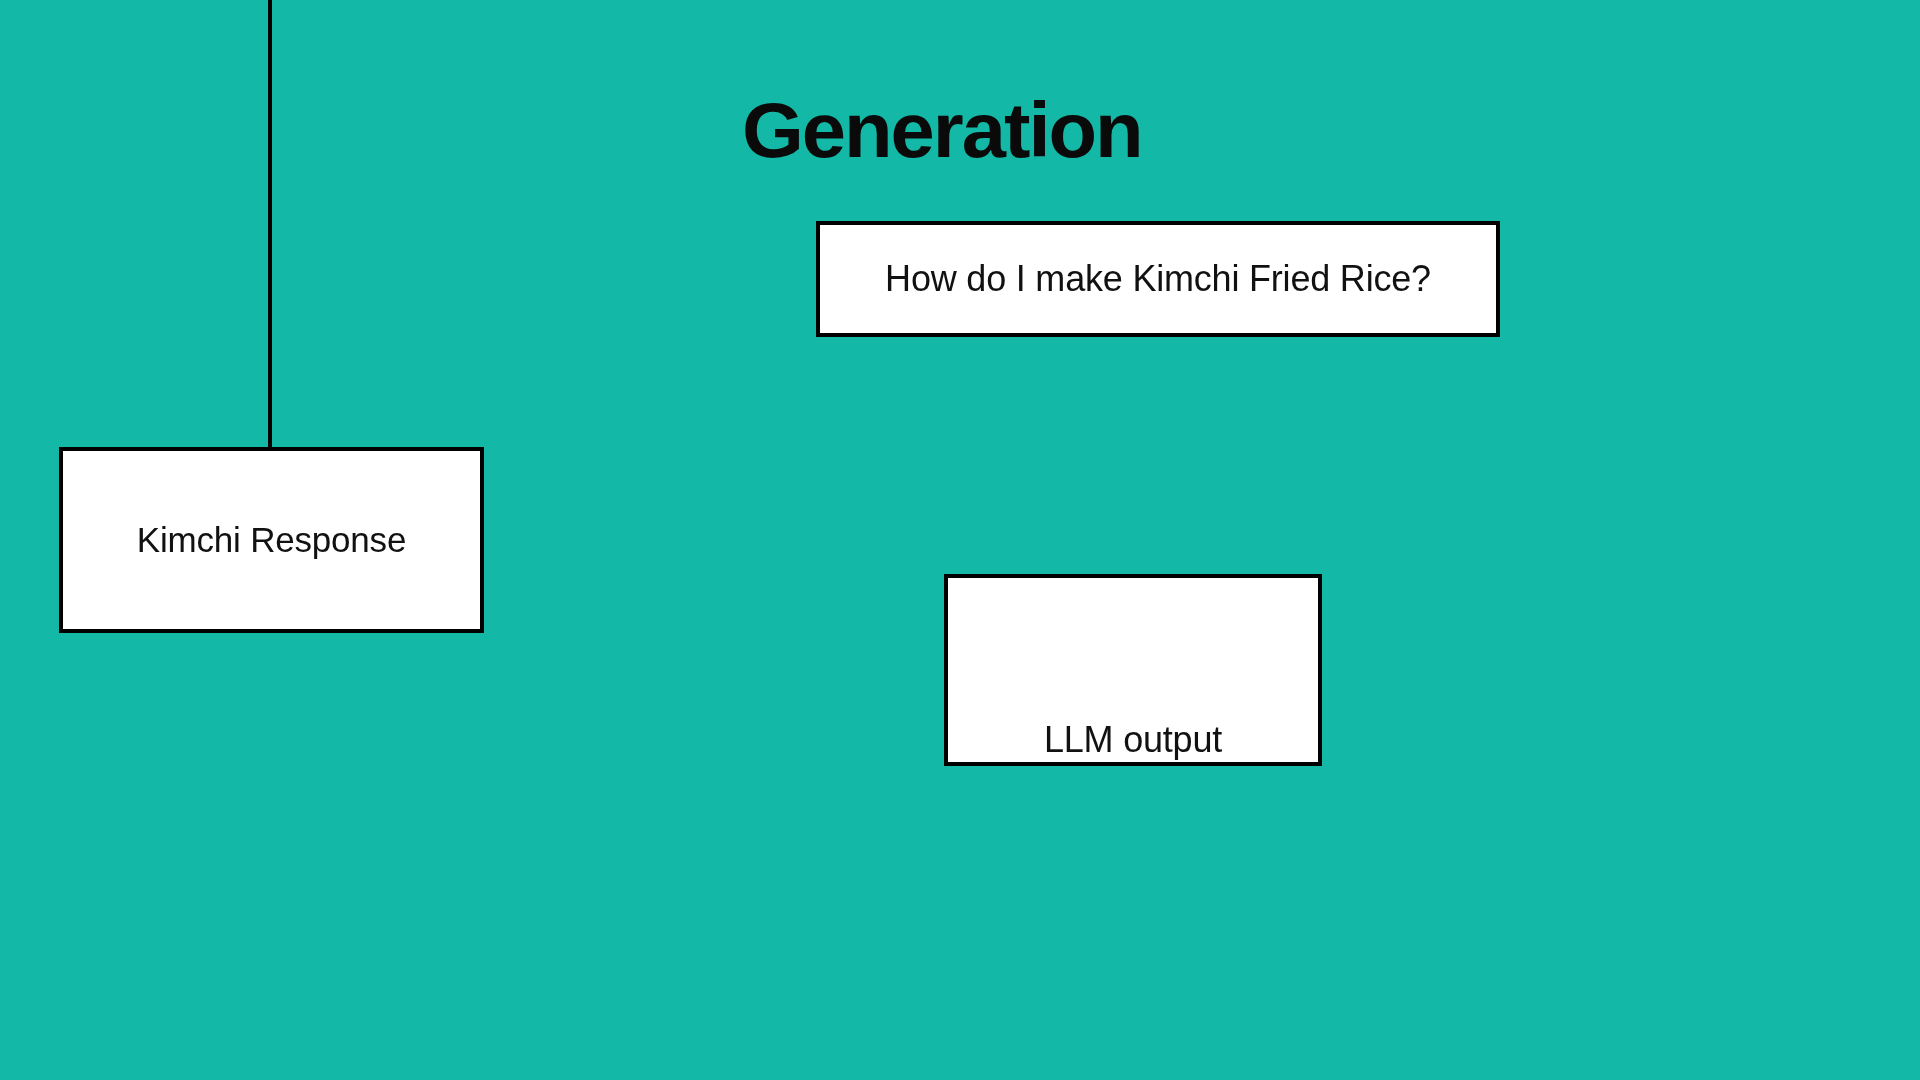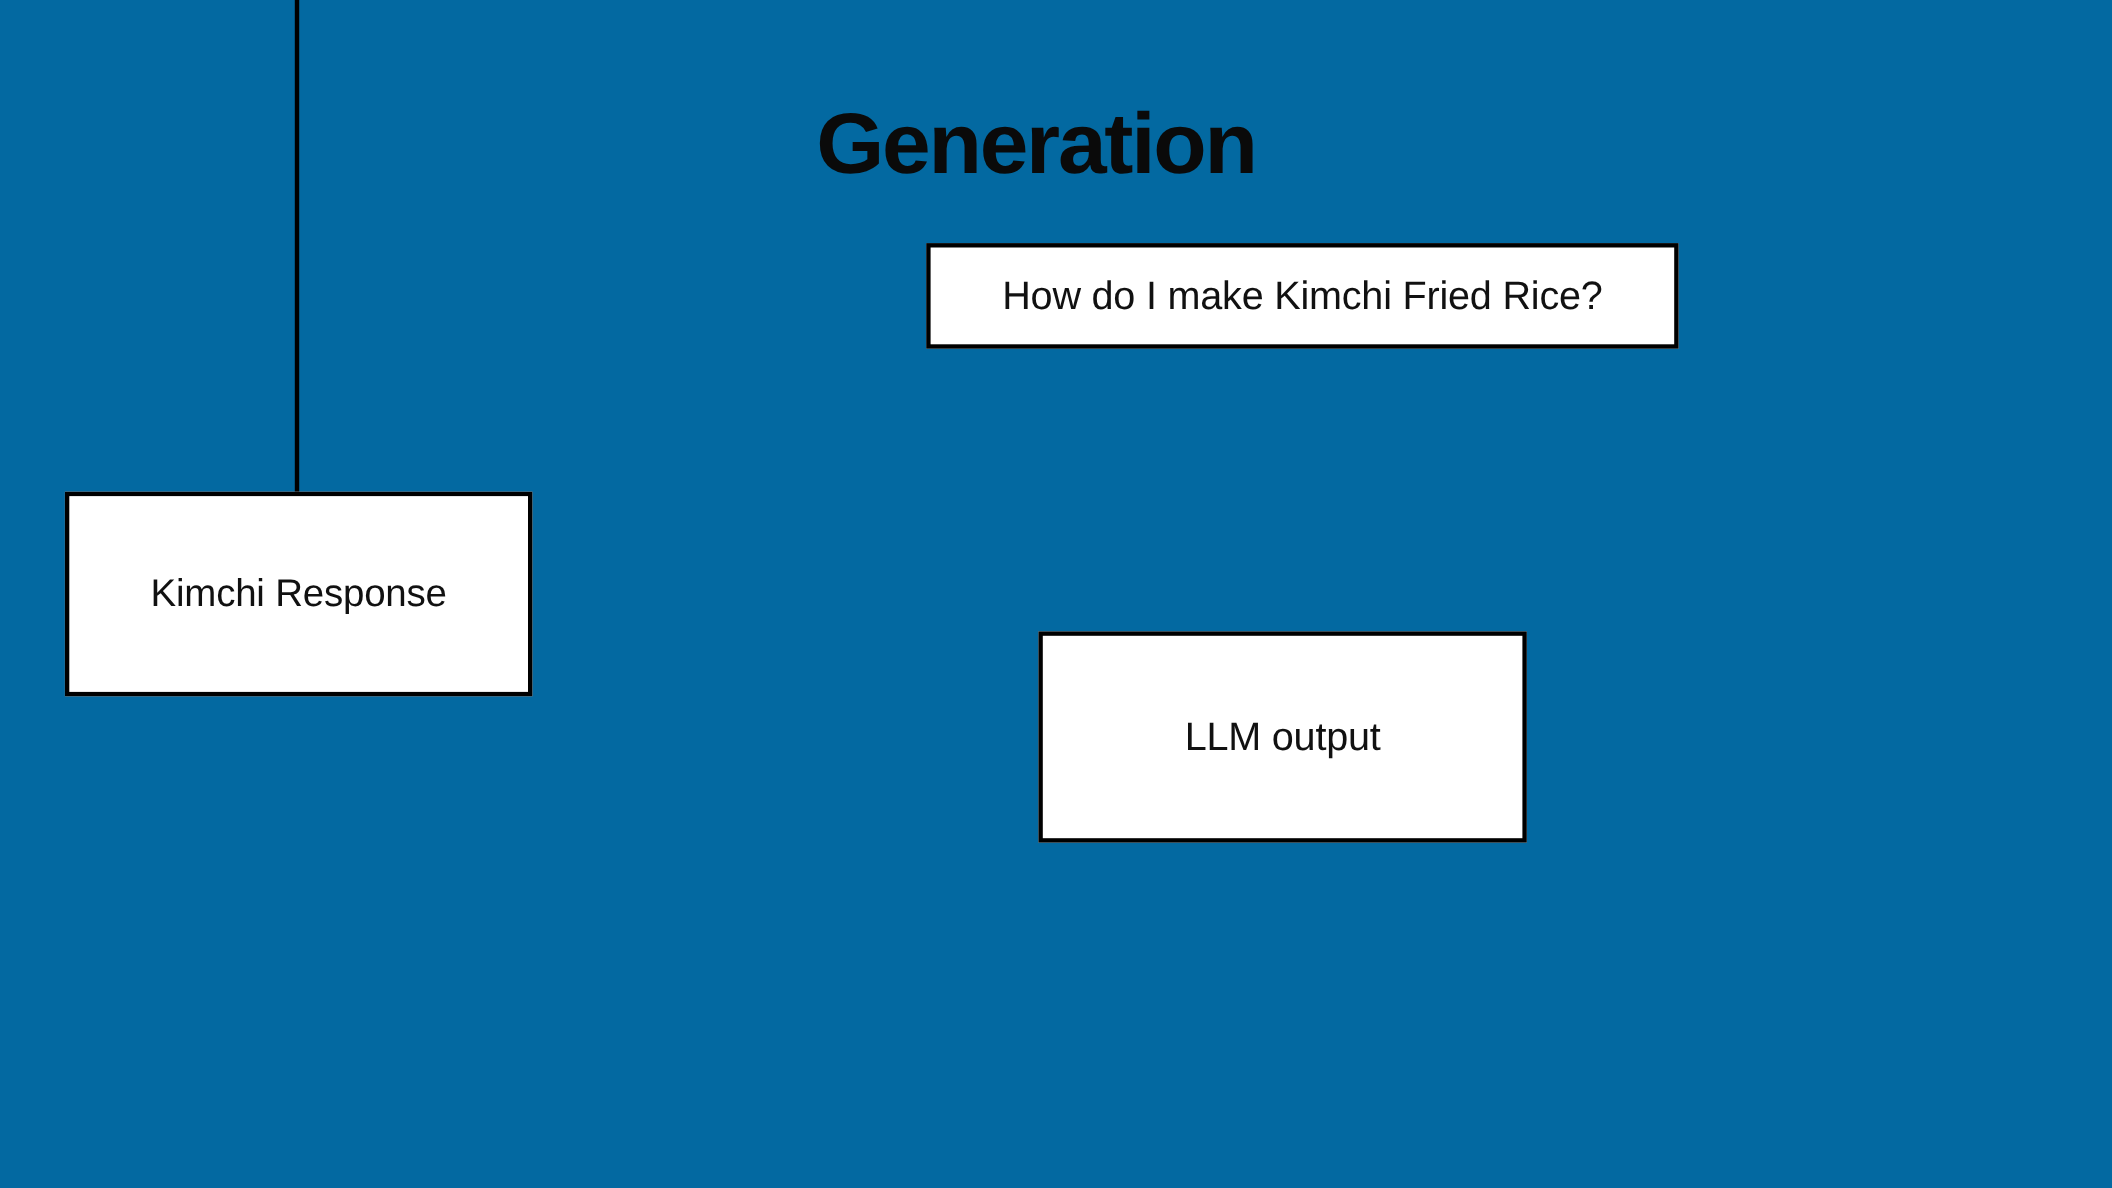--- a/index.html
+++ b/index.html
@@ -11,21 +11,21 @@
     width: 1920px;
     height: 1080px;
     overflow: hidden;
     font-family: "Liberation Sans", sans-serif;
     color: #000000;
   }
   #canvas {
     position: relative;
     width: 1920px;
     height: 1080px;
-    background: #0369a1;
+    background: #14b8a6;
   }
 
   
   .section-title {
     position: absolute;
     left: 742px;
     top: 86px;
     font-family: "Liberation Sans", sans-serif;
     font-weight: 700;
     font-size: 78px;
@@ -53,34 +53,34 @@
     color: #111111;
     white-space: nowrap;
     text-align: center;
   }
 
   
   #question-box {
     left: 816px;
     top: 221px;
     width: 684px;
-    height: 96px;
-    margin-left: 26px;
+    height: 116px;
   }
   #question-box .box-label {
     font-size: 36px;
     line-height: 44px;
     letter-spacing: -0.2px;
   }
 
   #llm-output-box {
     left: 944px;
     top: 574px;
-    width: 444px;
+    width: 378px;
     height: 192px;
+    align-items: flex-end;
   }
   #llm-output-box .box-label {
     font-size: 36px;
     line-height: 44px;
     letter-spacing: -0.2px;
   }
 
   #final-response-box {
     left: 59px;
     top: 447px;

